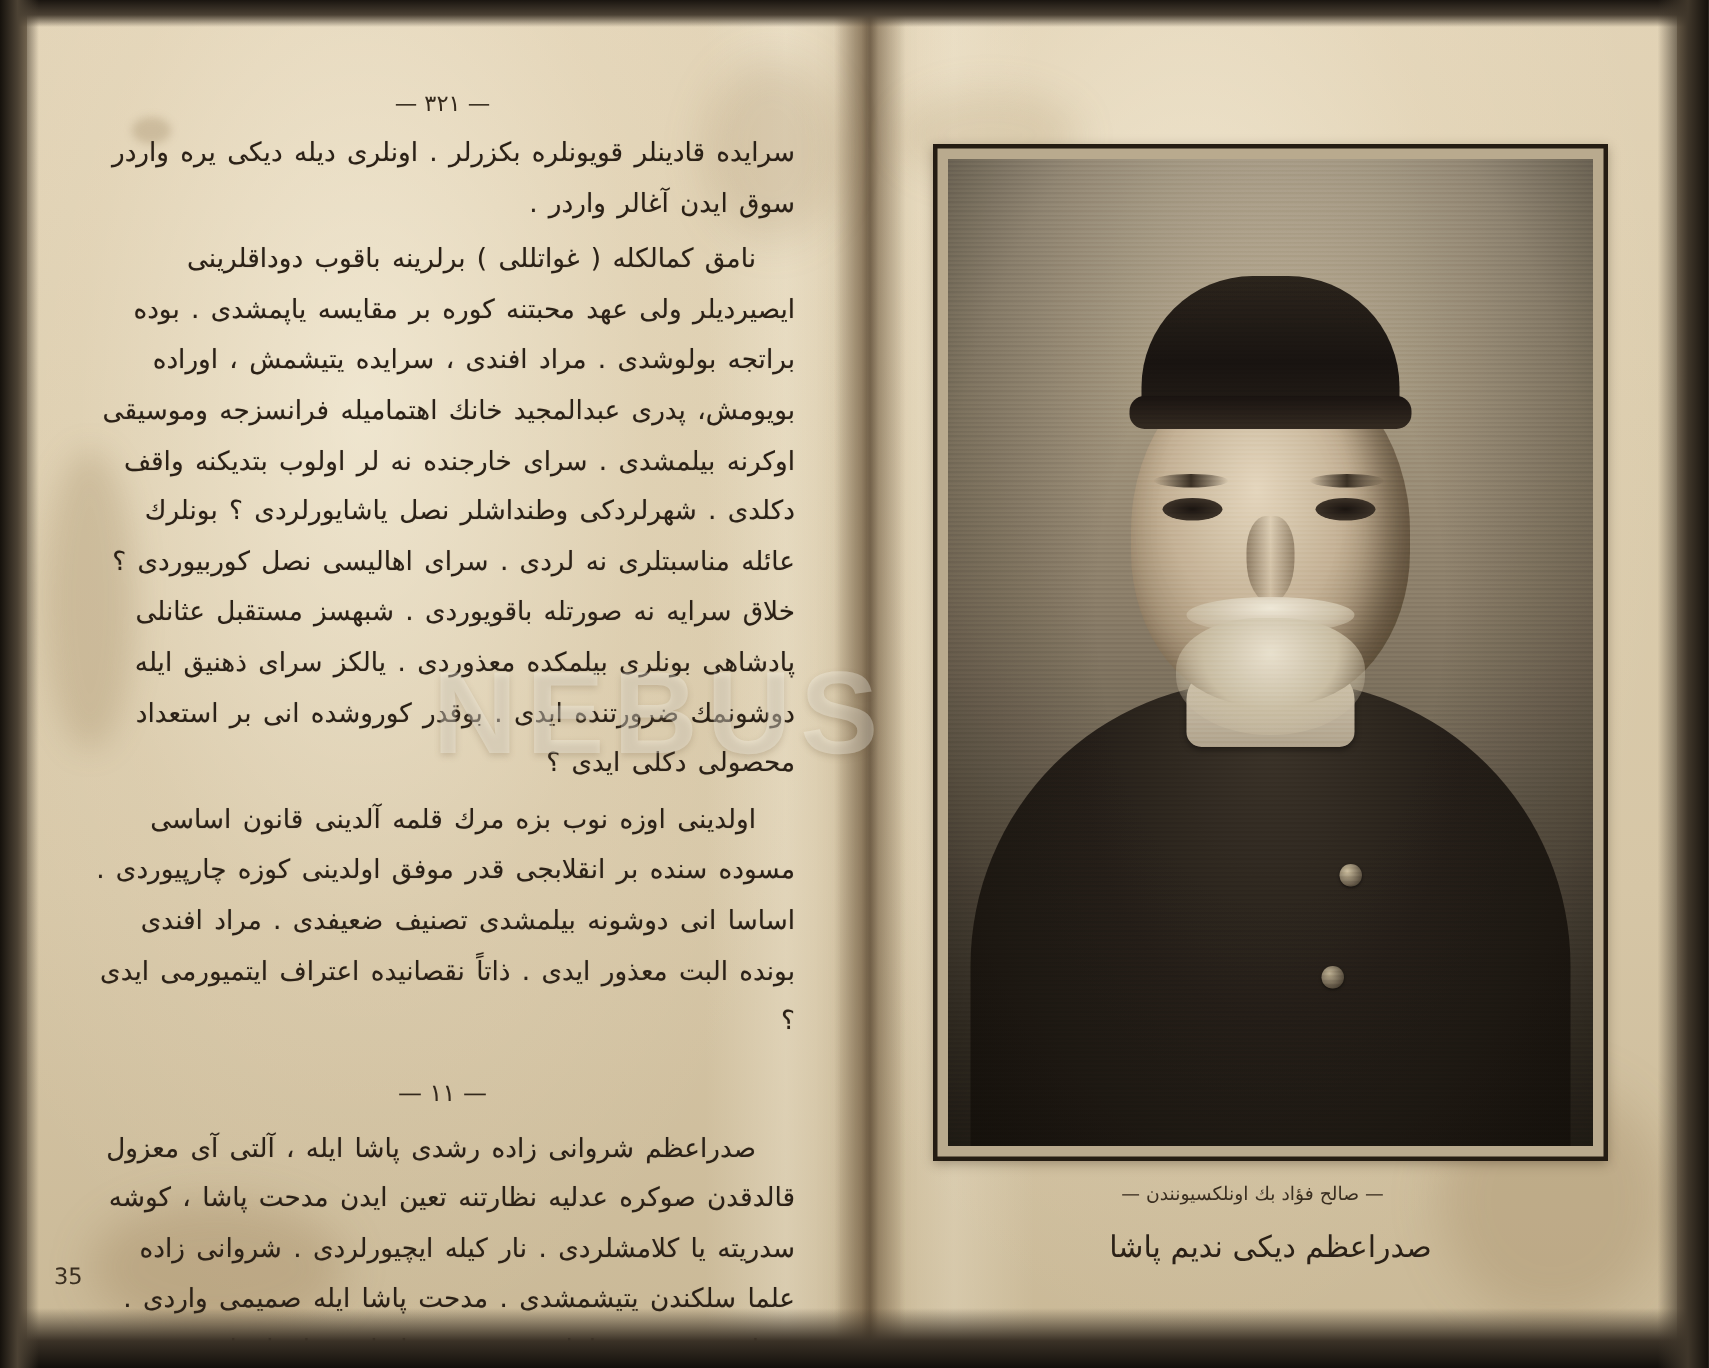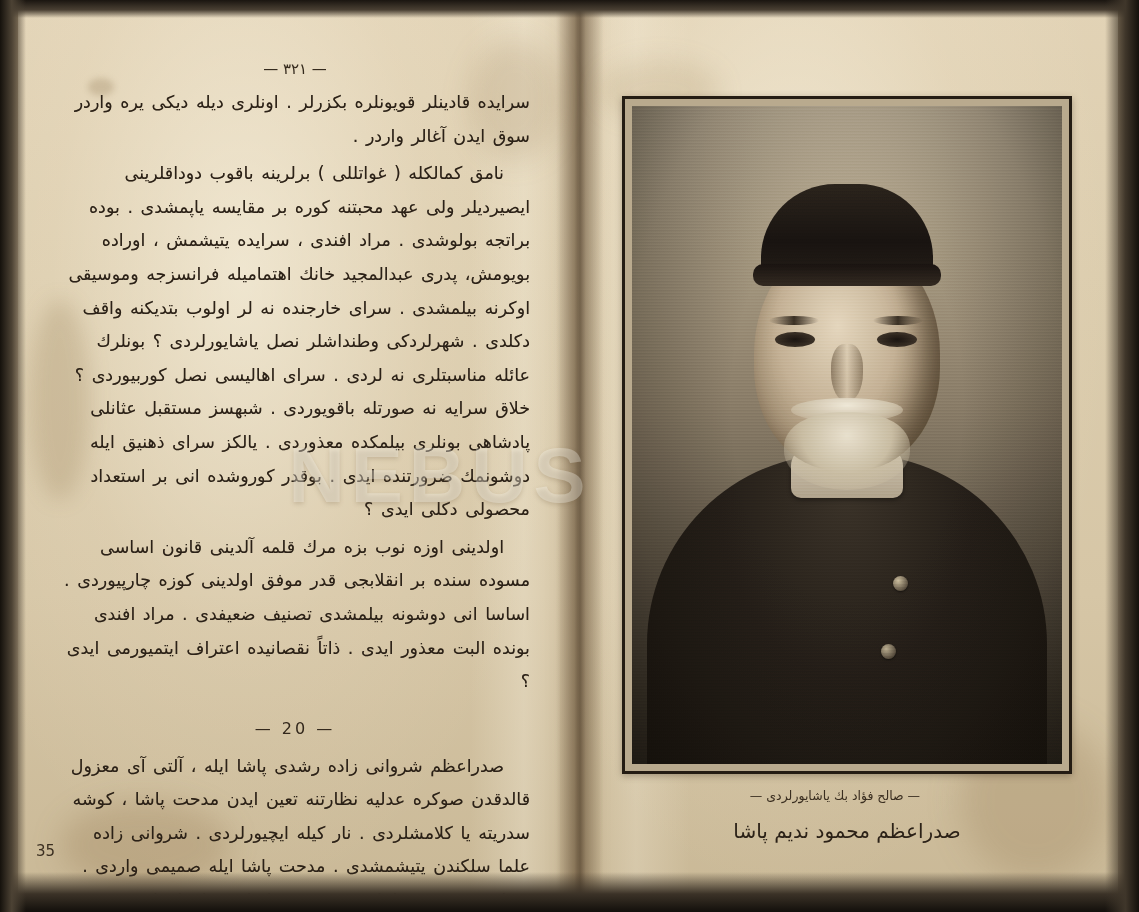--- a/index.html
+++ b/index.html
@@ -342,21 +342,21 @@
   <div class="stain" style="left:960px; top:720px; width:150px; height:160px; background:rgba(130,100,58,0.20); filter:blur(16px);"></div>
   <div class="stain" style="left:600px; top:60px; width:120px; height:60px; background:rgba(140,110,65,0.14); filter:blur(12px);"></div>
 
   <div class="text-page">
     <div class="page-number-top">— ٣٢١ —</div>
 
     <p class="para">سرايده قادينلر قويونلره بكزرلر . اونلرى ديله ديكى يره واردر سوق ايدن آغالر واردر .</p>
     <p class="para indent">نامق كمالكله ( غواتللى ) برلرينه باقوب دوداقلرينى ايصيرديلر ولى عهد محبتنه كوره بر مقايسه ياپمشدى . بوده براتجه بولوشدى . مراد افندى ، سرايده يتيشمش ، اوراده بويومش، پدرى عبدالمجيد خانك اهتماميله فرانسزجه وموسيقى اوكرنه بيلمشدى . سراى خارجنده نه لر اولوب بتديكنه واقف دكلدى . شهرلردكى وطنداشلر نصل ياشايورلردى ؟ بونلرك عائله مناسبتلرى نه لردى . سراى اهاليسى نصل كوربيوردى ؟ خلاق سرايه نه صورتله باقويوردى . شبهسز مستقبل عثانلى پادشاهى بونلرى بيلمكده معذوردى . يالكز سراى ذهنيق ايله دوشونمك ضرورتنده ايدى . بوقدر كوروشده انى بر استعداد محصولى دكلى ايدى ؟</p>
     <p class="para indent">اولدينى اوزه نوب بزه مرك قلمه آلدينى قانون اساسى مسوده سنده بر انقلابجى قدر موفق اولدينى كوزه چارپيوردى . اساسا انى دوشونه بيلمشدى تصنيف ضعيفدى . مراد افندى بونده البت معذور ايدى . ذاتاً نقصانيده اعتراف ايتميورمى ايدى ؟</p>
 
-    <div class="section-divider">— 20 —</div>
+    <div class="section-divider">— ١١ —</div>
 
     <p class="para indent">صدراعظم شروانى زاده رشدى پاشا ايله ، آلتى آى معزول قالدقدن صوكره عدليه نظارتنه تعين ايدن مدحت پاشا ، كوشه سدريته يا كلامشلردى . نار كيله ايچيورلردى . شروانى زاده علما سلكندن يتيشمشدى . مدحت پاشا ايله صميمى واردى . منفاسندن عودتى اثناسنده مدحت پاشا صدراعظم ايدى . شروانى زاده نك محمودنديم</p>
   </div>
 
   <div class="folio">35</div>
 
   <div class="plate-wrap">
     <div class="plate-frame">
       <div class="portrait">
         <div class="p-bg"></div>
@@ -372,22 +372,22 @@
         <div class="p-eye right"></div>
         <div class="p-nose"></div>
         <div class="p-mustache"></div>
         <div class="p-beard"></div>
         <div class="p-button" style="top:470px; margin-left:46px;"></div>
         <div class="p-button" style="top:538px; margin-left:34px;"></div>
         <div class="p-vignette"></div>
         <div class="p-grain"></div>
       </div>
     </div>
-    <div class="plate-credit">— صالح فؤاد بك ياشايورلردى —</div>
-    <div class="plate-caption">صدراعظم محمود نديم پاشا</div>
+    <div class="plate-credit">— صالح فؤاد بك اونلكسيونندن —</div>
+    <div class="plate-caption">صدراعظم ديكى نديم پاشا</div>
   </div>
 
   <div class="watermark">NEBUS</div>
 
   <div class="edge-top"></div>
   <div class="edge-bottom"></div>
   <div class="edge-left"></div>
   <div class="edge-right"></div>
 
 </div>

